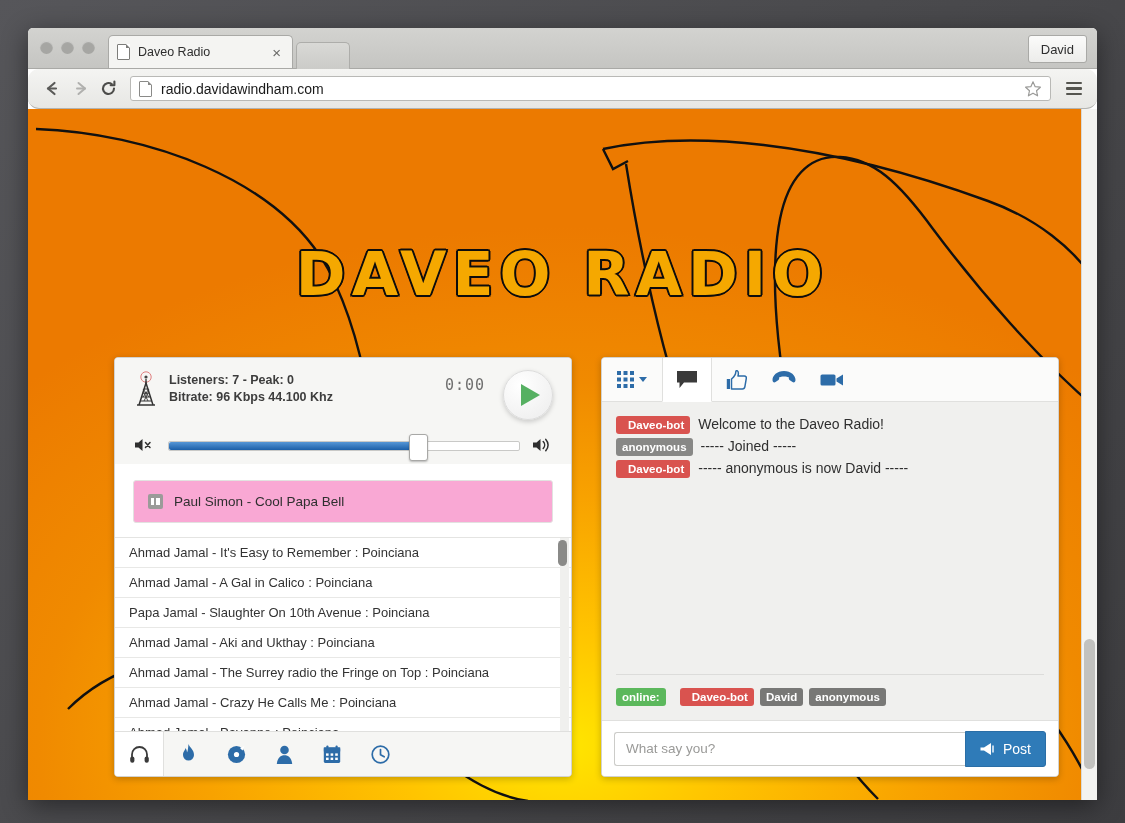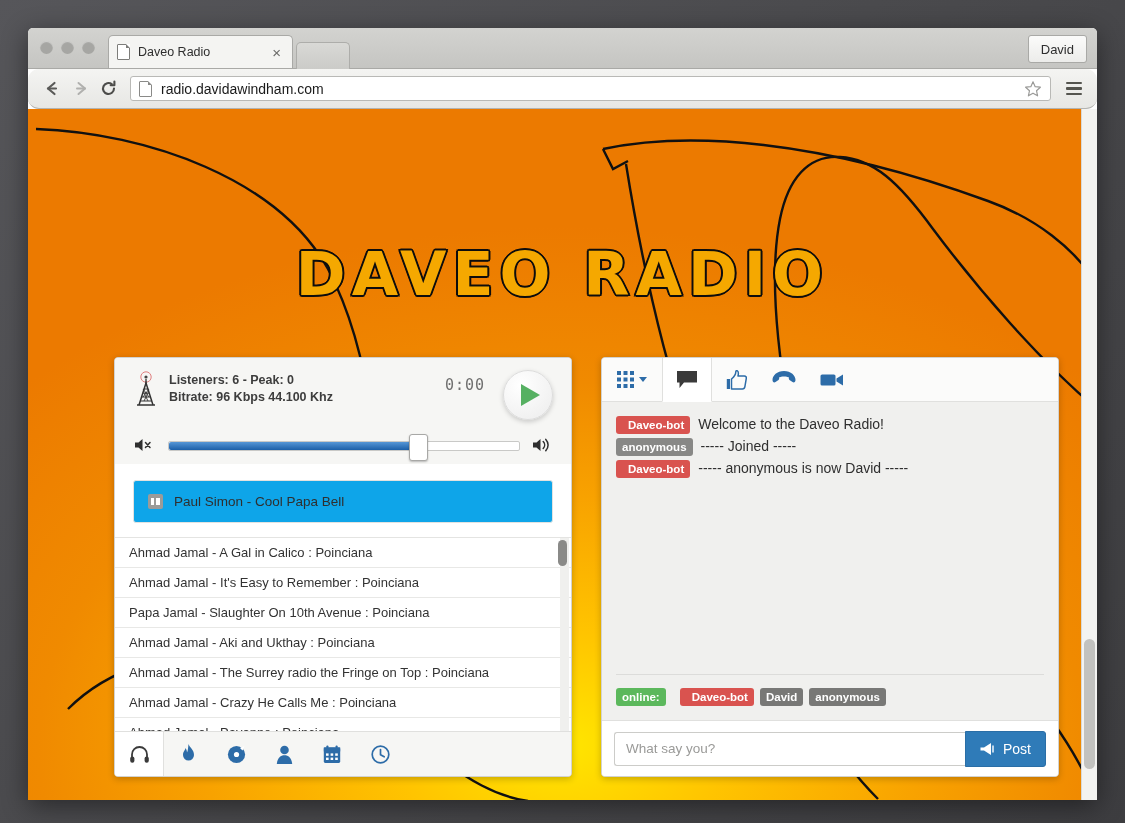--- a/index.html
+++ b/index.html
@@ -136,21 +136,21 @@
   .spk{width:22px;height:18px;flex:none;}
   .slider{flex:1;position:relative;height:12px;margin:0 13px;}
   .slider-track{position:absolute;left:0;top:2px;width:100%;height:8px;
      background:#fff;border:1px solid #c9c9c7;border-radius:2px;}
   .slider-fill{position:absolute;left:1px;top:3px;height:8px;
      background:linear-gradient(#5596d6,#1c5fa8);border-radius:2px;}
   .slider-thumb{position:absolute;top:-5px;width:17px;height:25px;background:#fff;
      border:1px solid #a8a8a6;border-radius:3px;box-shadow:0 1px 2px rgba(0,0,0,.25);}
 
   .nowplaying{
-    margin:16px 18px 0 18px;background:#0ea5e9;border:1px solid #e2e2e0;border-radius:3px;
+    margin:16px 18px 0 18px;background:#f9a8d4;border:1px solid #e2e2e0;border-radius:3px;
     padding:13px 14px;display:flex;align-items:center;font-size:13.5px;color:#2f2f2f;
   }
   .np-ico{width:15px;height:15px;background:#9b9b99;border-radius:2px;margin-right:11px;
      flex:none;position:relative;}
   .np-ico:before{content:"";position:absolute;left:3px;top:4px;width:3px;height:7px;background:#fff;}
   .np-ico:after{content:"";position:absolute;left:8px;top:4px;width:4px;height:7px;background:#fff;}
 
   .playlist{
     margin-top:14px;flex:1;position:relative;overflow:hidden;
     border-top:1px solid #e4e4e2;
@@ -285,21 +285,21 @@
                 <circle cx="13" cy="7" r="5.2" fill="none" stroke="#e08080" stroke-width="1"></circle>
                 <circle cx="13" cy="7" r="1.6" fill="#444"></circle>
                 <path d="M13 9 L13 14" stroke="#333" stroke-width="1.3"></path>
                 <path d="M6 35 L13 13 L20 35" fill="none" stroke="#333" stroke-width="1.5"></path>
                 <path d="M8.6 27 L17.4 27 M9.8 23 L16.2 23 M10.7 19 L15.3 19 M7.4 31 L18.6 31" stroke="#333" stroke-width="1.1"></path>
                 <path d="M10 19 L16 27 M16 19 L10 27 M11 23 L15 31 M15 23 L11 31" stroke="#333" stroke-width=".9"></path>
                 <path d="M4 35 L22 35" stroke="#333" stroke-width="1.4"></path>
               </svg>
             </span>
             <div class="stats">
-              <div>Listeners: 6 - Peak: 0</div>
+              <div>Listeners: 7 - Peak: 0</div>
               <div>Bitrate: 96 Kbps 44.100 Khz</div>
             </div>
             <div class="timer">0:00</div>
             <div class="playbtn">
               <span class="tri"></span>
             </div>
           </div>
 
           <div class="vol-row">
             <span class="spk">
@@ -323,22 +323,22 @@
           </div>
         </div>
 
         <div class="nowplaying">
           <span class="np-ico"></span>
           <span>Paul Simon - Cool Papa Bell</span>
         </div>
 
         <div class="playlist">
           <div id="playlistItems">
+              <div class="pl-item">Ahmad Jamal - It's Easy to Remember : Poinciana</div>
               <div class="pl-item">Ahmad Jamal - A Gal in Calico : Poinciana</div>
-              <div class="pl-item">Ahmad Jamal - It's Easy to Remember : Poinciana</div>
               <div class="pl-item">Papa Jamal - Slaughter On 10th Avenue : Poinciana</div>
               <div class="pl-item">Ahmad Jamal - Aki and Ukthay : Poinciana</div>
               <div class="pl-item">Ahmad Jamal - The Surrey radio the Fringe on Top : Poinciana</div>
               <div class="pl-item">Ahmad Jamal - Crazy He Calls Me : Poinciana</div>
               <div class="pl-item">Ahmad Jamal - Pavanne : Poinciana</div>
             </div>
           <div class="pl-scroll">
             <div class="pl-thumb"></div>
           </div>
         </div>

